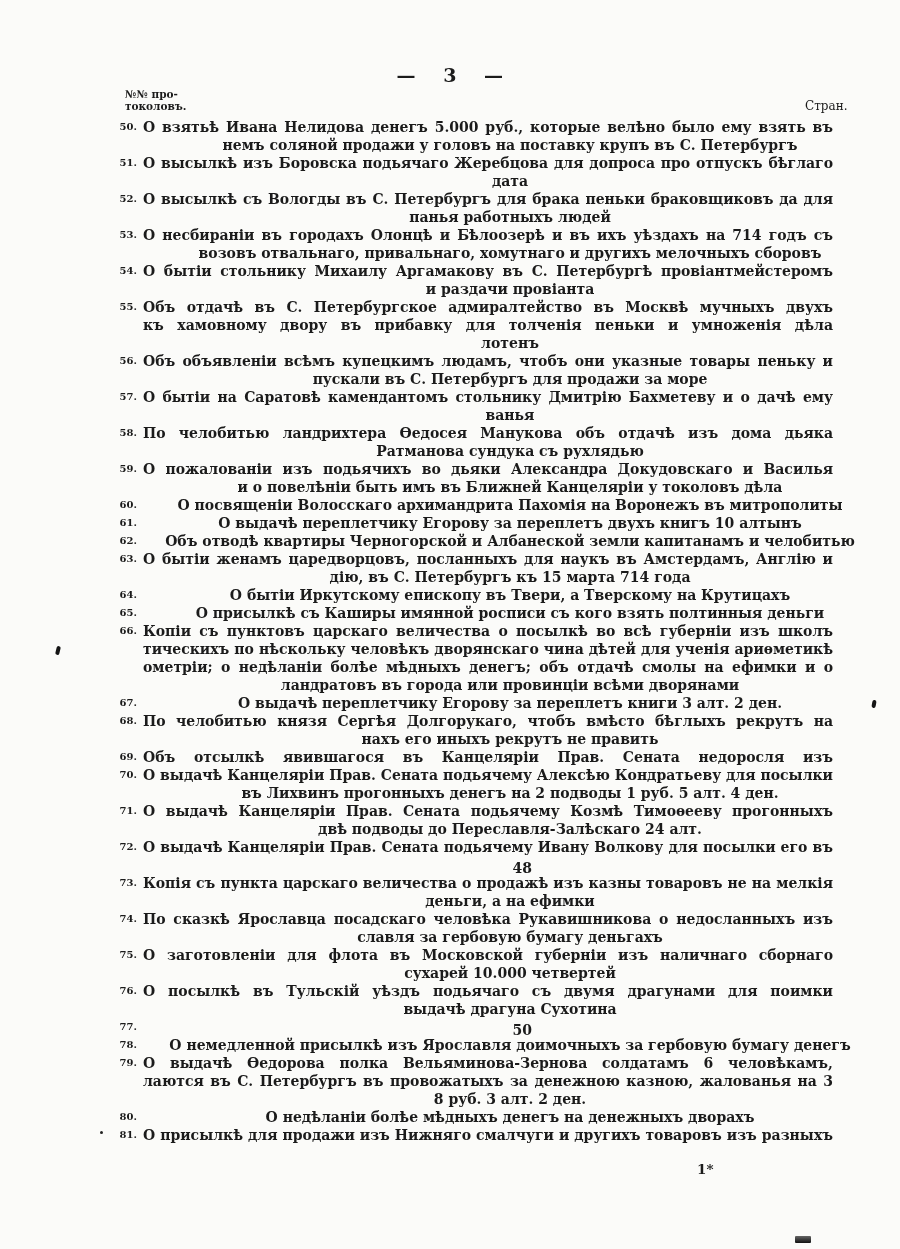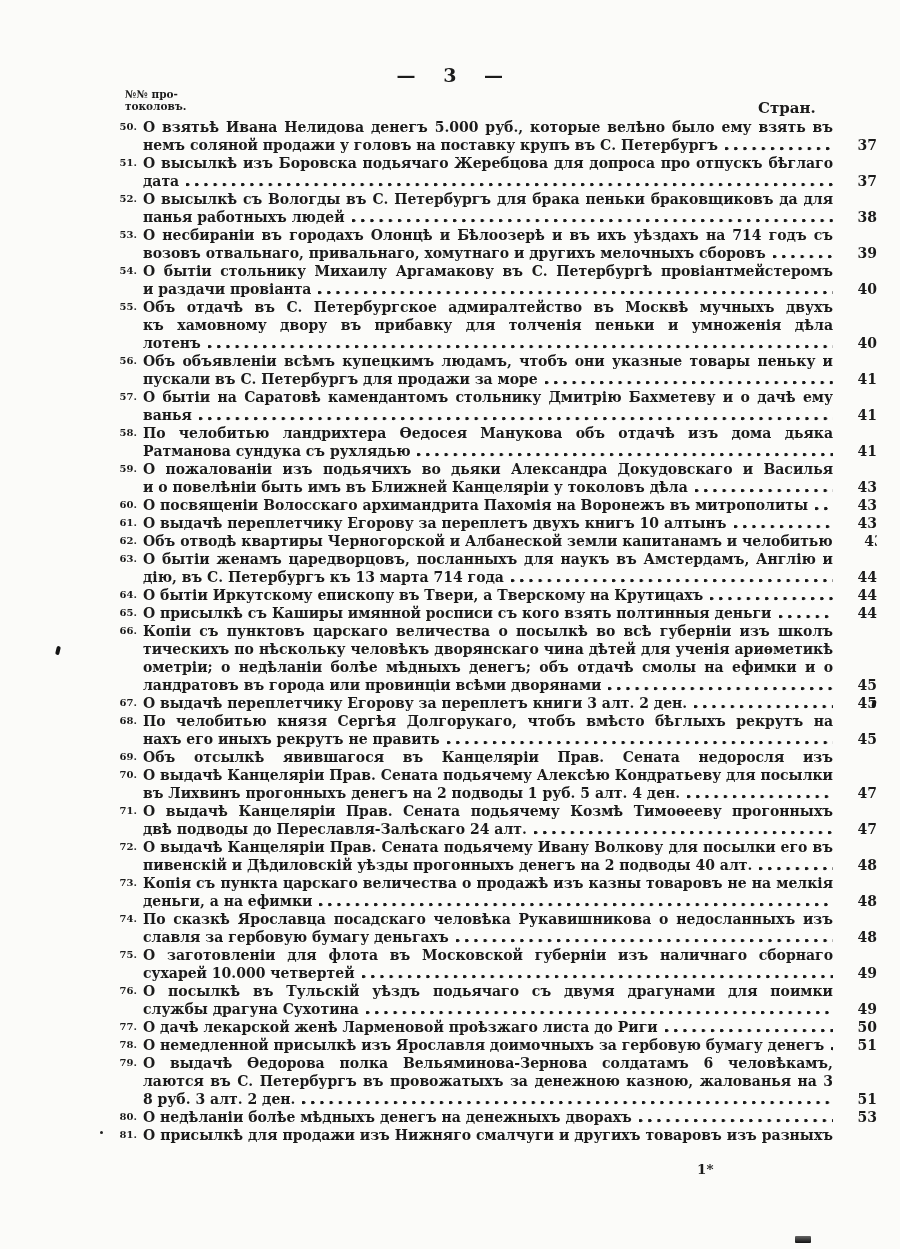--- a/index.html
+++ b/index.html
@@ -13,33 +13,33 @@
   .pagehead {
     position:absolute; top:64px; left:0; width:900px; text-align:center;
     font-size:19px; font-weight:bold; word-spacing:20px; letter-spacing:0.5px;
   }
 
   .colhead-left {
     position:absolute; top:89px; left:105px;
     font-size:10.5px; font-weight:bold; line-height:11.5px; white-space:pre-line;margin-left:20px;
   }
   .colhead-right {
-    position:absolute; top:99px; left:758px;
-    font-size:15px; font-weight:bold;
+    position:absolute; top:99px; left:805px;
+    font-size:12px; font-weight:normal;
   }
 
   .toc { position:absolute; top:118px; left:143px; width:734px; }
   .entry { position:relative; }
   .num {
     position:absolute; left:-40px; top:0; width:34px; text-align:right;
     font-weight:bold; font-size:10px; line-height:18px;
   }
   .line { font-size:14px; font-weight:bold; line-height:18px; height:18px; overflow:hidden; }
   .mid { width:690px; text-align:justify; text-align-last:justify; }
-  .last { display:flex; align-items:flex-end; width:734px; white-space:nowrap; }
+  .last { display:flex; align-items:center; width:734px; white-space:nowrap;flex-direction:column; }
   .t { flex:0 0 auto; }
   .leader {
     flex:1 1 auto; height:4px; align-self:flex-end; margin:0 0 3px 7px;
     background-image:radial-gradient(circle at 1.6px 1.6px, #1b1b1b 1.5px, rgba(0,0,0,0) 2px);
     background-size:9.2px 4px; background-repeat:repeat-x; background-position:left bottom;
   }
   .noleader { background:none; }
   .pg { flex:0 0 auto; min-width:44px; text-align:right; }
 
   .footmark { position:absolute; top:1161px; left:697px; font-size:13.5px; font-weight:bold; }
@@ -214,21 +214,21 @@
             <span class="pg">43</span>
           </div>
         </div>
   </div>
 
   <div class="entry">
     <span class="num">63.</span>
     <div class="ebody">
           <div class="line mid">О бытіи женамъ царедворцовъ, посланныхъ для наукъ въ Амстердамъ, Англію и Голлан-</div>
           <div class="line last">
-            <span class="t">дію, въ С. Петербургъ къ 13 марта 714 года</span>
+            <span class="t">дію, въ С. Петербургъ къ 15 марта 714 года</span>
             <span class="leader"></span>
             <span class="pg">44</span>
           </div>
         </div>
   </div>
 
   <div class="entry">
     <span class="num">64.</span>
     <div class="ebody">
           <div class="line last">
@@ -316,21 +316,20 @@
             <span class="pg">47</span>
           </div>
         </div>
   </div>
 
   <div class="entry">
     <span class="num">72.</span>
     <div class="ebody">
           <div class="line mid">О выдачѣ Канцеляріи Прав. Сената подьячему Ивану Волкову для посылки его въ Кра-</div>
           <div class="line last">
-            <span class="t">пивенскій и Дѣдиловскій уѣзды прогонныхъ денегъ на 2 подводы 40 алт.</span>
             <span class="leader"></span>
             <span class="pg">48</span>
           </div>
         </div>
   </div>
 
   <div class="entry">
     <span class="num">73.</span>
     <div class="ebody">
           <div class="line mid">Копія съ пункта царскаго величества о продажѣ изъ казны товаровъ не на мелкія</div>
@@ -364,32 +363,31 @@
             <span class="pg">49</span>
           </div>
         </div>
   </div>
 
   <div class="entry">
     <span class="num">76.</span>
     <div class="ebody">
           <div class="line mid">О посылкѣ въ Тульскій уѣздъ подьячаго съ двумя драгунами для поимки бѣжавшаго отъ</div>
           <div class="line last">
-            <span class="t">службы драгуна Сухотина</span>
+            <span class="t">выдачѣ драгуна Сухотина</span>
             <span class="leader"></span>
             <span class="pg">49</span>
           </div>
         </div>
   </div>
 
   <div class="entry">
     <span class="num">77.</span>
     <div class="ebody">
           <div class="line last">
-            <span class="t">О дачѣ лекарской женѣ Ларменовой проѣзжаго листа до Риги</span>
             <span class="leader"></span>
             <span class="pg">50</span>
           </div>
         </div>
   </div>
 
   <div class="entry">
     <span class="num">78.</span>
     <div class="ebody">
           <div class="line last">

